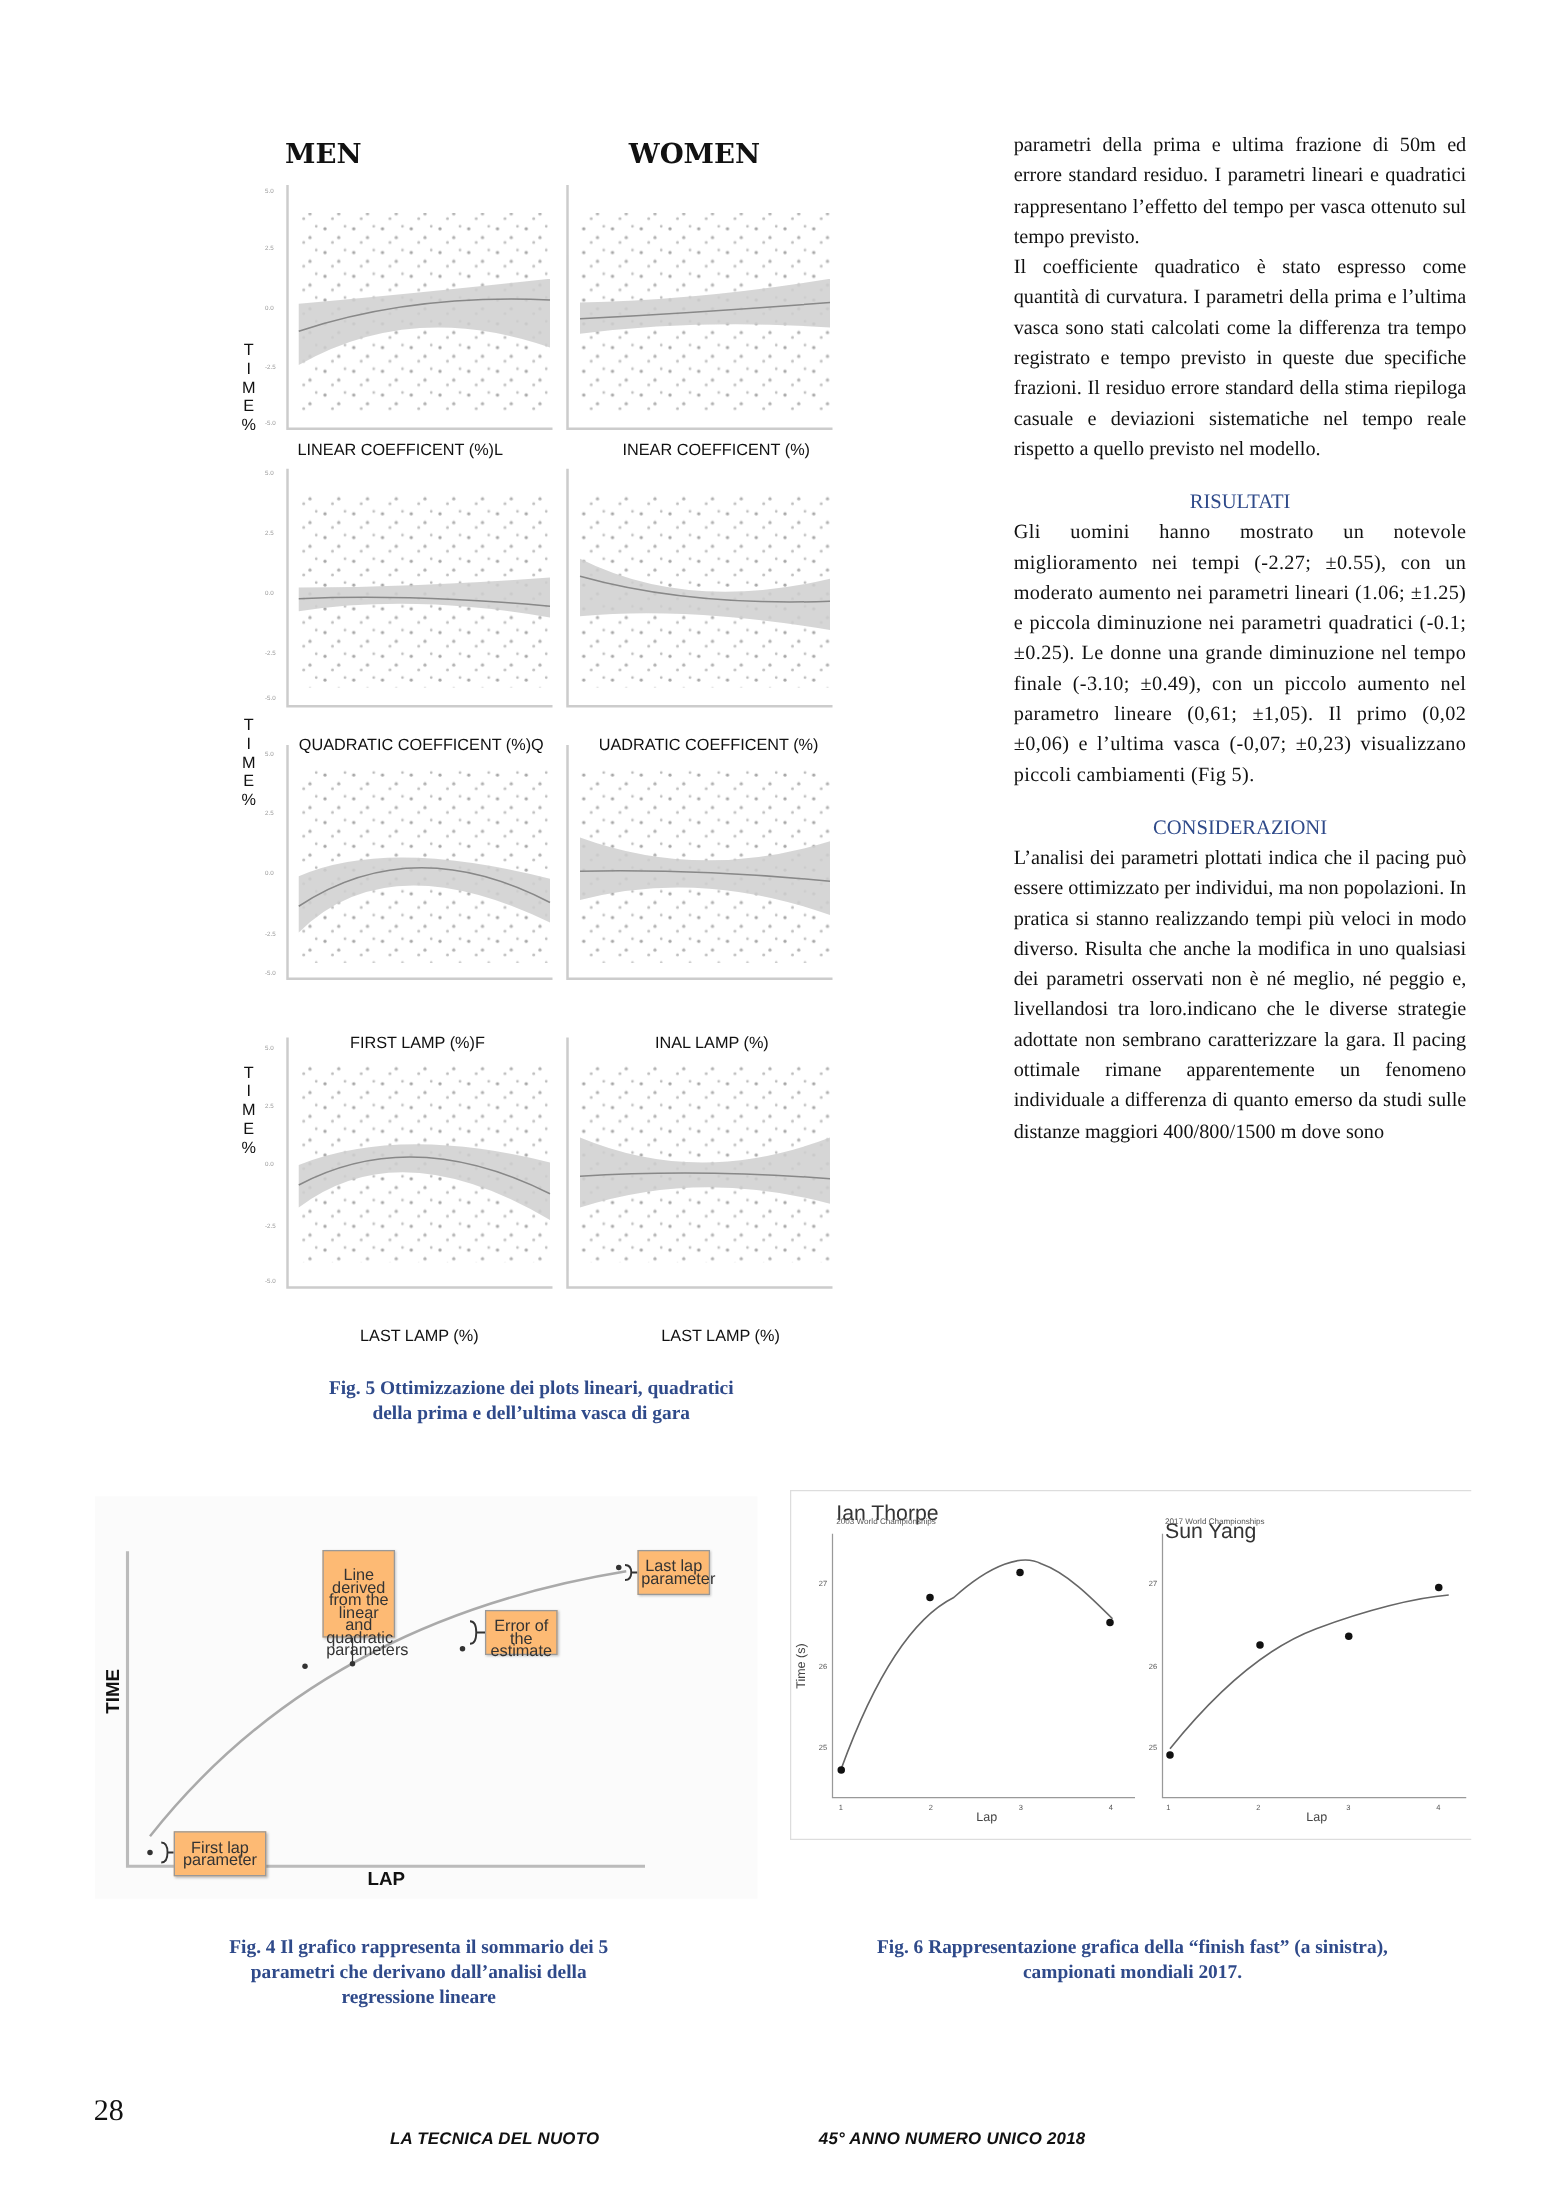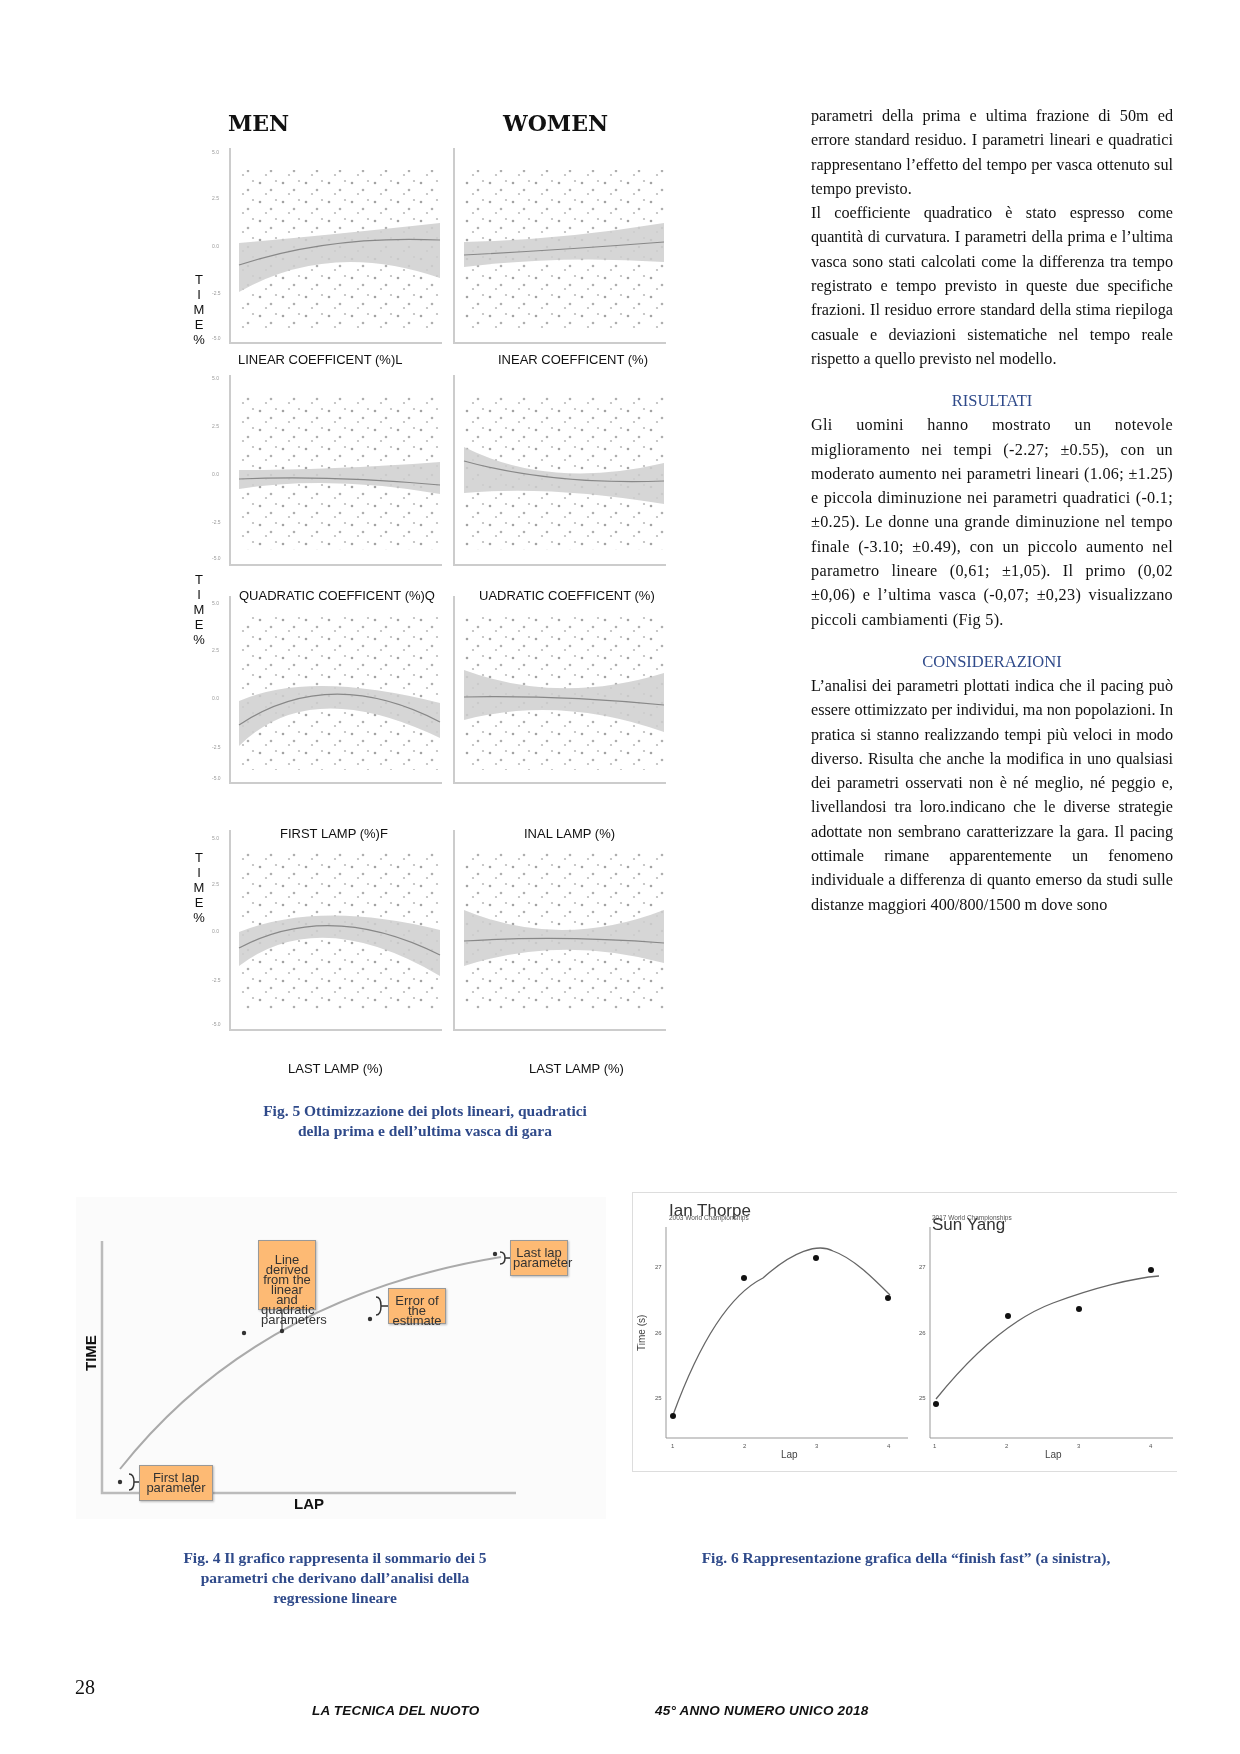--- a/index.html
+++ b/index.html
@@ -12,21 +12,21 @@
   .panel-svg { position:absolute; }
   .axis-title { font-family:"Liberation Sans", sans-serif; font-size:13px; color:#111; white-space:nowrap; }
 
   .caption { font-family:"Liberation Serif", serif; font-weight:bold; color:#2f4a8a; font-size:15.5px; line-height:20px; text-align:center; }
 
   .body-col { font-family:"Liberation Serif", serif; font-size:16.2px; line-height:24.3px; text-align:justify; color:#111; }
   .body-col p { margin:0; }
   .section-head { font-family:"Liberation Serif", serif; font-weight:normal; color:#2f4a8a; font-size:16.5px; text-align:center; line-height:24px; }
 
   .footer-text { font-family:"Liberation Sans", sans-serif; font-weight:bold; font-style:italic; font-size:13.5px; color:#111; letter-spacing:0.2px; }
-  .page-num { font-family:"Liberation Serif", serif; font-size:20px; color:#111; }
+  .page-num { font-family:"Liberation Serif", serif; font-size:24px; color:#111; }
 
   .fig4 { background:#fbfbfb; }
   .callout { position:absolute; background:#fdba74; border:1px solid #999; box-shadow:1px 1px 2px rgba(0,0,0,0.25); font-family:"Liberation Sans", sans-serif; font-size:13px; line-height:10px; text-align:center; color:#333; padding:14px 2px; box-sizing:border-box; }
 
   .fig6-frame { border:1px solid #ddd; border-right:none; background:#fff; }
   .f6-title { font-family:"Liberation Sans", sans-serif; font-size:17px; color:#333; }
   .f6-sub { font-family:"Liberation Sans", sans-serif; font-size:6.5px; color:#555; }
 </style>
 </head>
 <body>
@@ -236,17 +236,18 @@
   </svg>
   <div class="abs" style="left:3px;top:112px;width:14px;height:60px;">
     <div style="transform:rotate(-90deg);transform-origin:left top;position:absolute;left:0;top:46px;font-family:'Liberation Sans',sans-serif;font-size:10px;color:#444;white-space:nowrap;">Time (s)</div>
   </div>
   <div class="abs" style="left:148px;top:256px;font-family:'Liberation Sans',sans-serif;font-size:10px;color:#444;">Lap</div>
   <div class="abs" style="left:412px;top:256px;font-family:'Liberation Sans',sans-serif;font-size:10px;color:#444;">Lap</div>
 </div>
 
 <div class="abs caption" style="left:636px;top:1548px;width:540px;">
   <div>Fig. 6 Rappresentazione grafica della “finish fast” (a sinistra),</div>
+  <div>campionati mondiali 2017.</div>
 </div>
 
 <div class="abs page-num" style="left:75px;top:1676px;">28</div>
 <div class="abs footer-text" style="left:312px;top:1703px;">LA TECNICA DEL NUOTO</div>
 <div class="abs footer-text" style="left:655px;top:1703px;">45° ANNO NUMERO UNICO 2018</div>
 
 </body></html>

